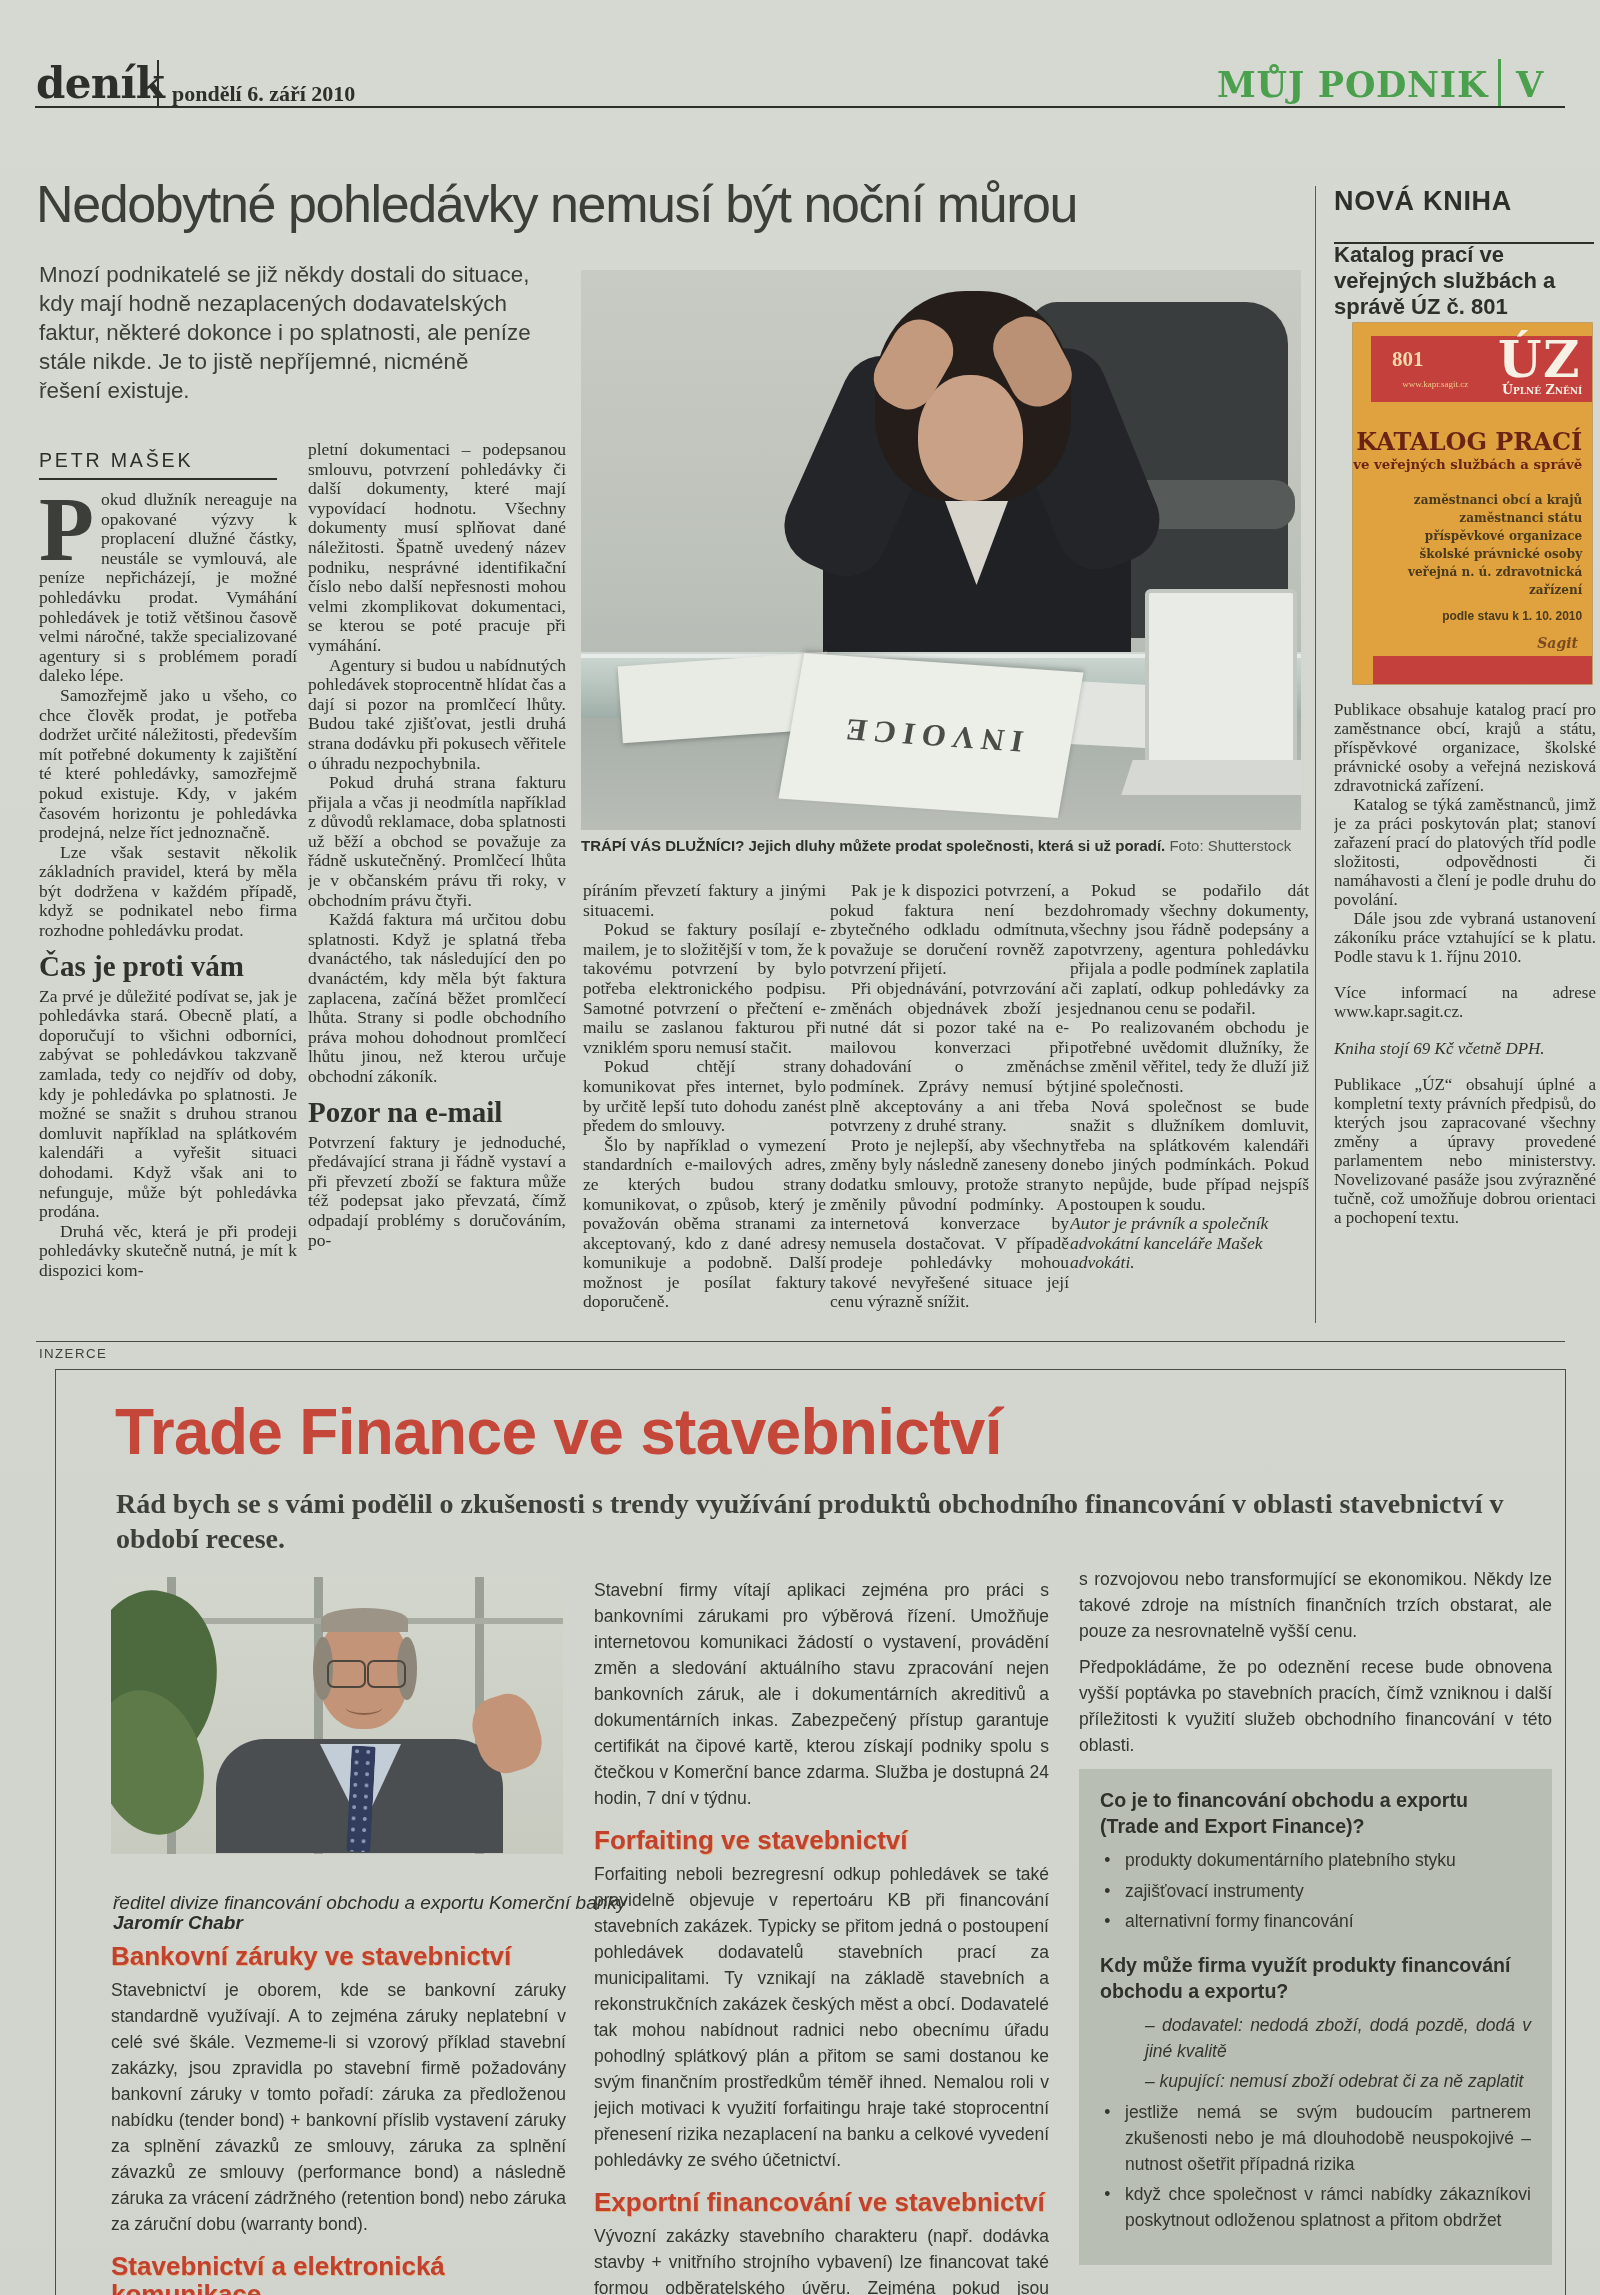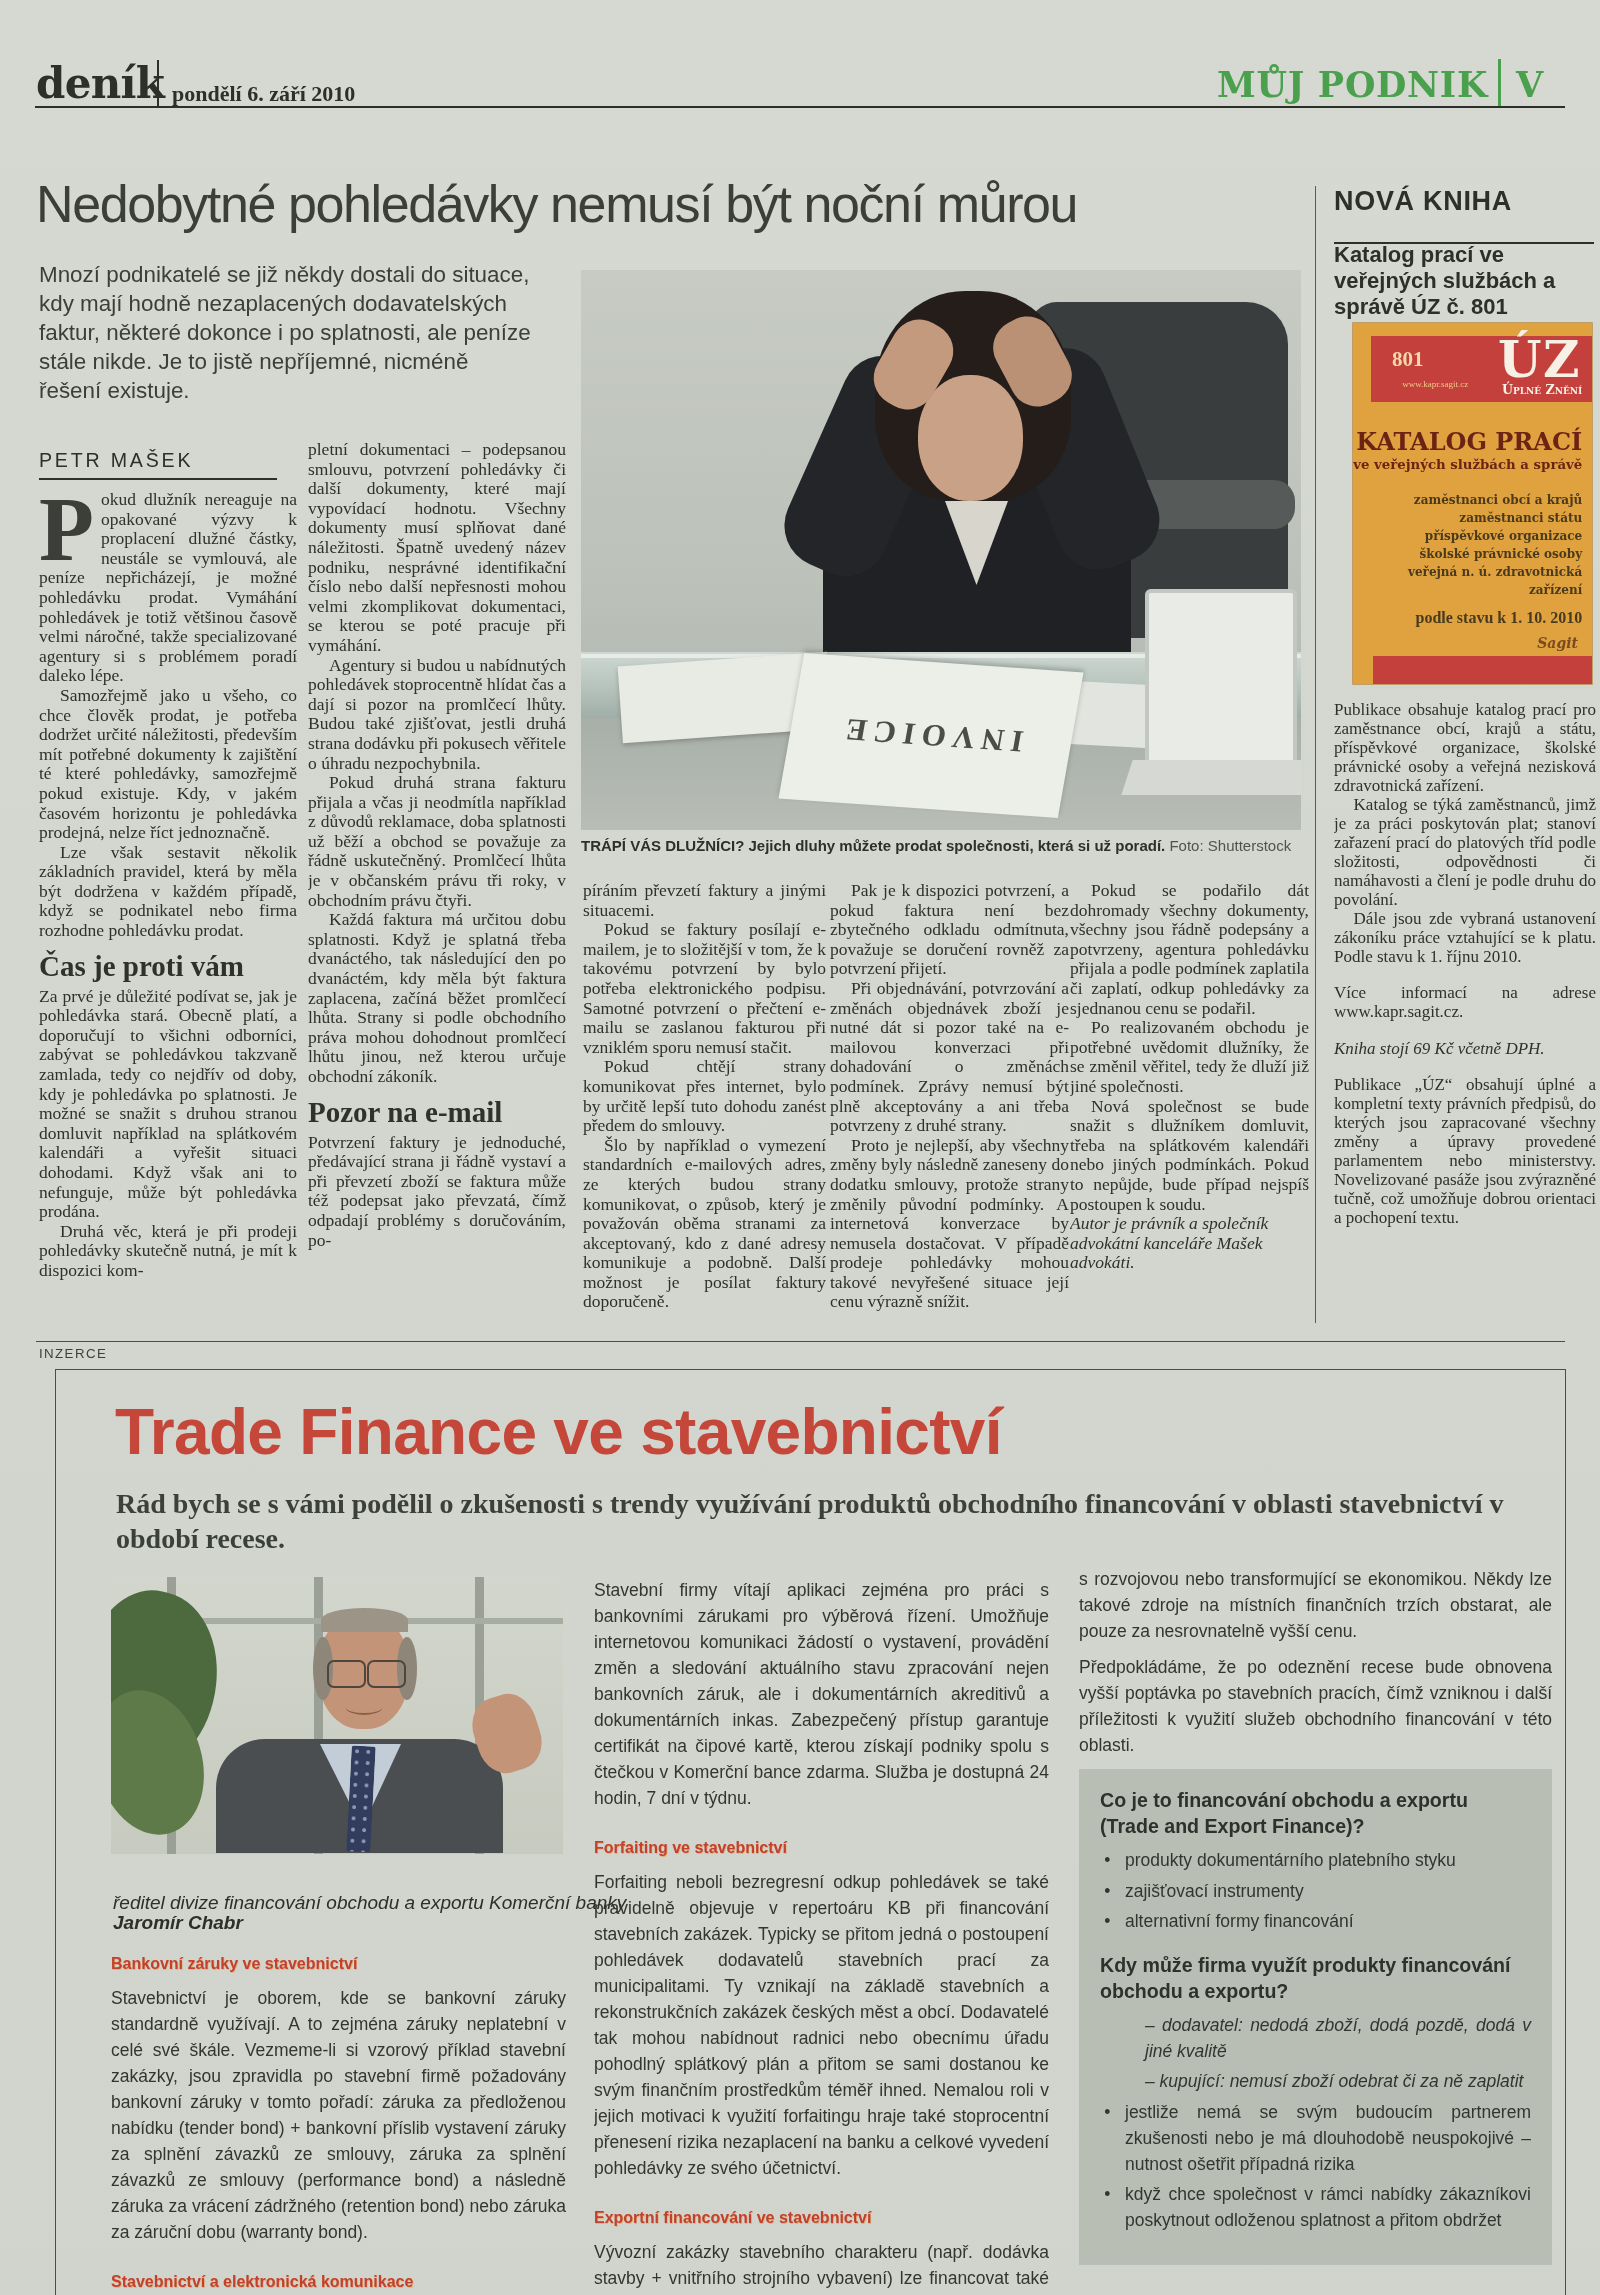--- a/index.html
+++ b/index.html
@@ -100,22 +100,22 @@
   .bc-uz { position:absolute; right:11.2px; top:-5.6px; font-family:"DejaVu Serif", serif;
     font-weight:bold; font-size:50px; color:#f6f1e4; letter-spacing:1.4px; }
   .bc-uzsub { position:absolute; right:9.8px; top:46px; font-family:"DejaVu Serif", serif;
     font-weight:bold; font-variant:small-caps; font-size:12.6px; color:#f6f1e4; }
   .bc-title { position:absolute; left:0; right:9.8px; top:104px; text-align:right;
     font-family:"DejaVu Serif", serif; font-weight:bold; font-size:24px; color:#6b2414; }
   .bc-sub { position:absolute; right:9.8px; top:134px; font-family:"DejaVu Serif", serif;
     font-weight:bold; font-size:13.3px; color:#6b2414; }
   .bc-lines { position:absolute; right:9.8px; top:168px; text-align:right;
     font-family:"DejaVu Serif", serif; font-weight:bold; font-size:12px; line-height:18px; color:#4a3a1e; }
-  .bc-valid { position:absolute; right:9.8px; top:286px; font-family:Liberation Serif, serif;
-    font-weight:bold; font-size:16px; color:#4a3a1e; }
+  .bc-valid { position:absolute; right:9.8px; top:286px; font-family:Liberation Sans, sans-serif;
+    font-weight:bold; font-size:12px; color:#4a3a1e; }
   .bc-pub { position:absolute; right:14px; top:312px; font-family:"DejaVu Serif", serif;
     font-style:italic; font-weight:bold; font-size:14px; color:#7a4a20; }
   .bc-foot { position:absolute; left:0; bottom:0; width:100%; height:28px; background:#c4403c; }
   .bc-foot-notch { position:absolute; left:0; bottom:0; width:19.6px; height:28px; background:#dfa23e; }
   .sidebar-body { position:absolute; left:1334px; top:700px; width:262px;
     text-align:justify; font-size:17px; line-height:19px; overflow:hidden; height:623px; }
   .sidebar-body p { margin:0; }
   .sidebar-body p.ind { text-indent:19.6px; }
   .sidebar-body p.blk { margin-top:17px; text-indent:0; }
   .sidebar-price { font-style:italic; margin-top:18px !important; }
@@ -162,22 +162,22 @@
     border-bottom:2.8px solid #8a5f48; border-radius:0 0 50% 50%; }
   .mp-hand { position:absolute; left:364px; top:118px; width:64px; height:77px;
     background:#c39478; border-radius:40%; transform:rotate(-18deg); }
   .ad-photo-name { position:absolute; left:57px; top:494px; font-family:"Liberation Sans", sans-serif;
     font-weight:bold; font-style:italic; font-size:19px; color:#2c2f2a;margin-top:48px; }
   .ad-photo-role { position:absolute; left:57px; top:522px; font-family:"Liberation Sans", sans-serif;
     font-style:italic; font-size:19px; color:#2c2f2a; }
   .ad-col { position:absolute; font-family:"Liberation Sans", sans-serif; font-size:17.5px;
     line-height:26px; text-align:justify; color:#33362f; overflow:hidden; }
   .ad-col p { margin:0 0 9.8px 0; }
-  .ad-h { font-weight:bold; font-size:16px; line-height:28px; color:#c2402e;
-    text-align:left; margin:23px 0 7px 0;
+  .ad-h { font-weight:bold; font-size:26px; line-height:28px; color:#c2402e;
+    text-align:left; margin:15px 0 7px 0;
     text-shadow:0.7px 0.7px 0 #e2b07a; }
   .ad-col-left  { left:55px;  top:557px; width:455px; height:369px; }
   .ad-col-mid   { left:538px; top:207px; width:455px; height:719px; }
   .ad-col-right { left:1023px; top:196px; width:473px; height:730px; }
   .graybox { background:#b9beb4; padding:18px 21px 28px 21px; margin-top:11.2px; }
   .gb-h { font-weight:bold; font-size:19.6px; line-height:26px; text-align:left; margin:0 0 8.4px 0; color:#2e312c; }
   .gb-h.second { margin-top:18px; }
   .gb-li { position:relative; padding-left:25px; text-align:justify; margin-bottom:4.2px; }
   .gb-li::before { content:"\2022"; position:absolute; left:4.2px; }
   .gb-dash { font-style:italic; padding-left:45px; text-align:justify; margin-bottom:4.2px; }

